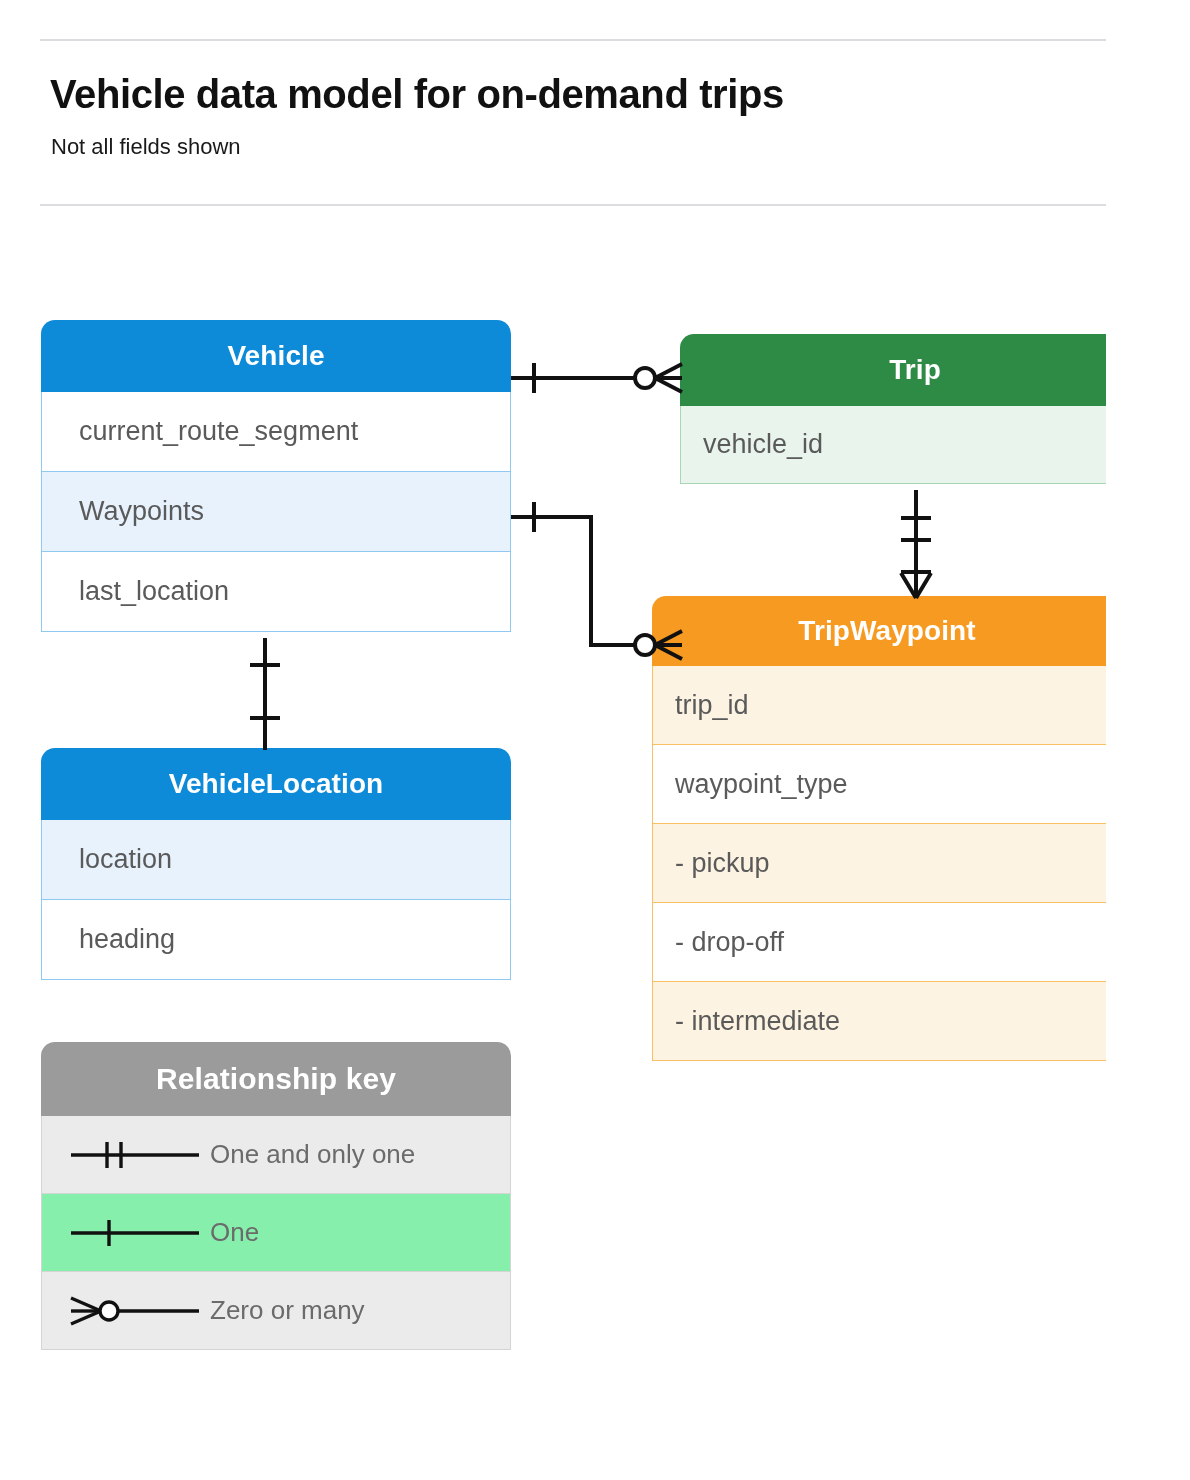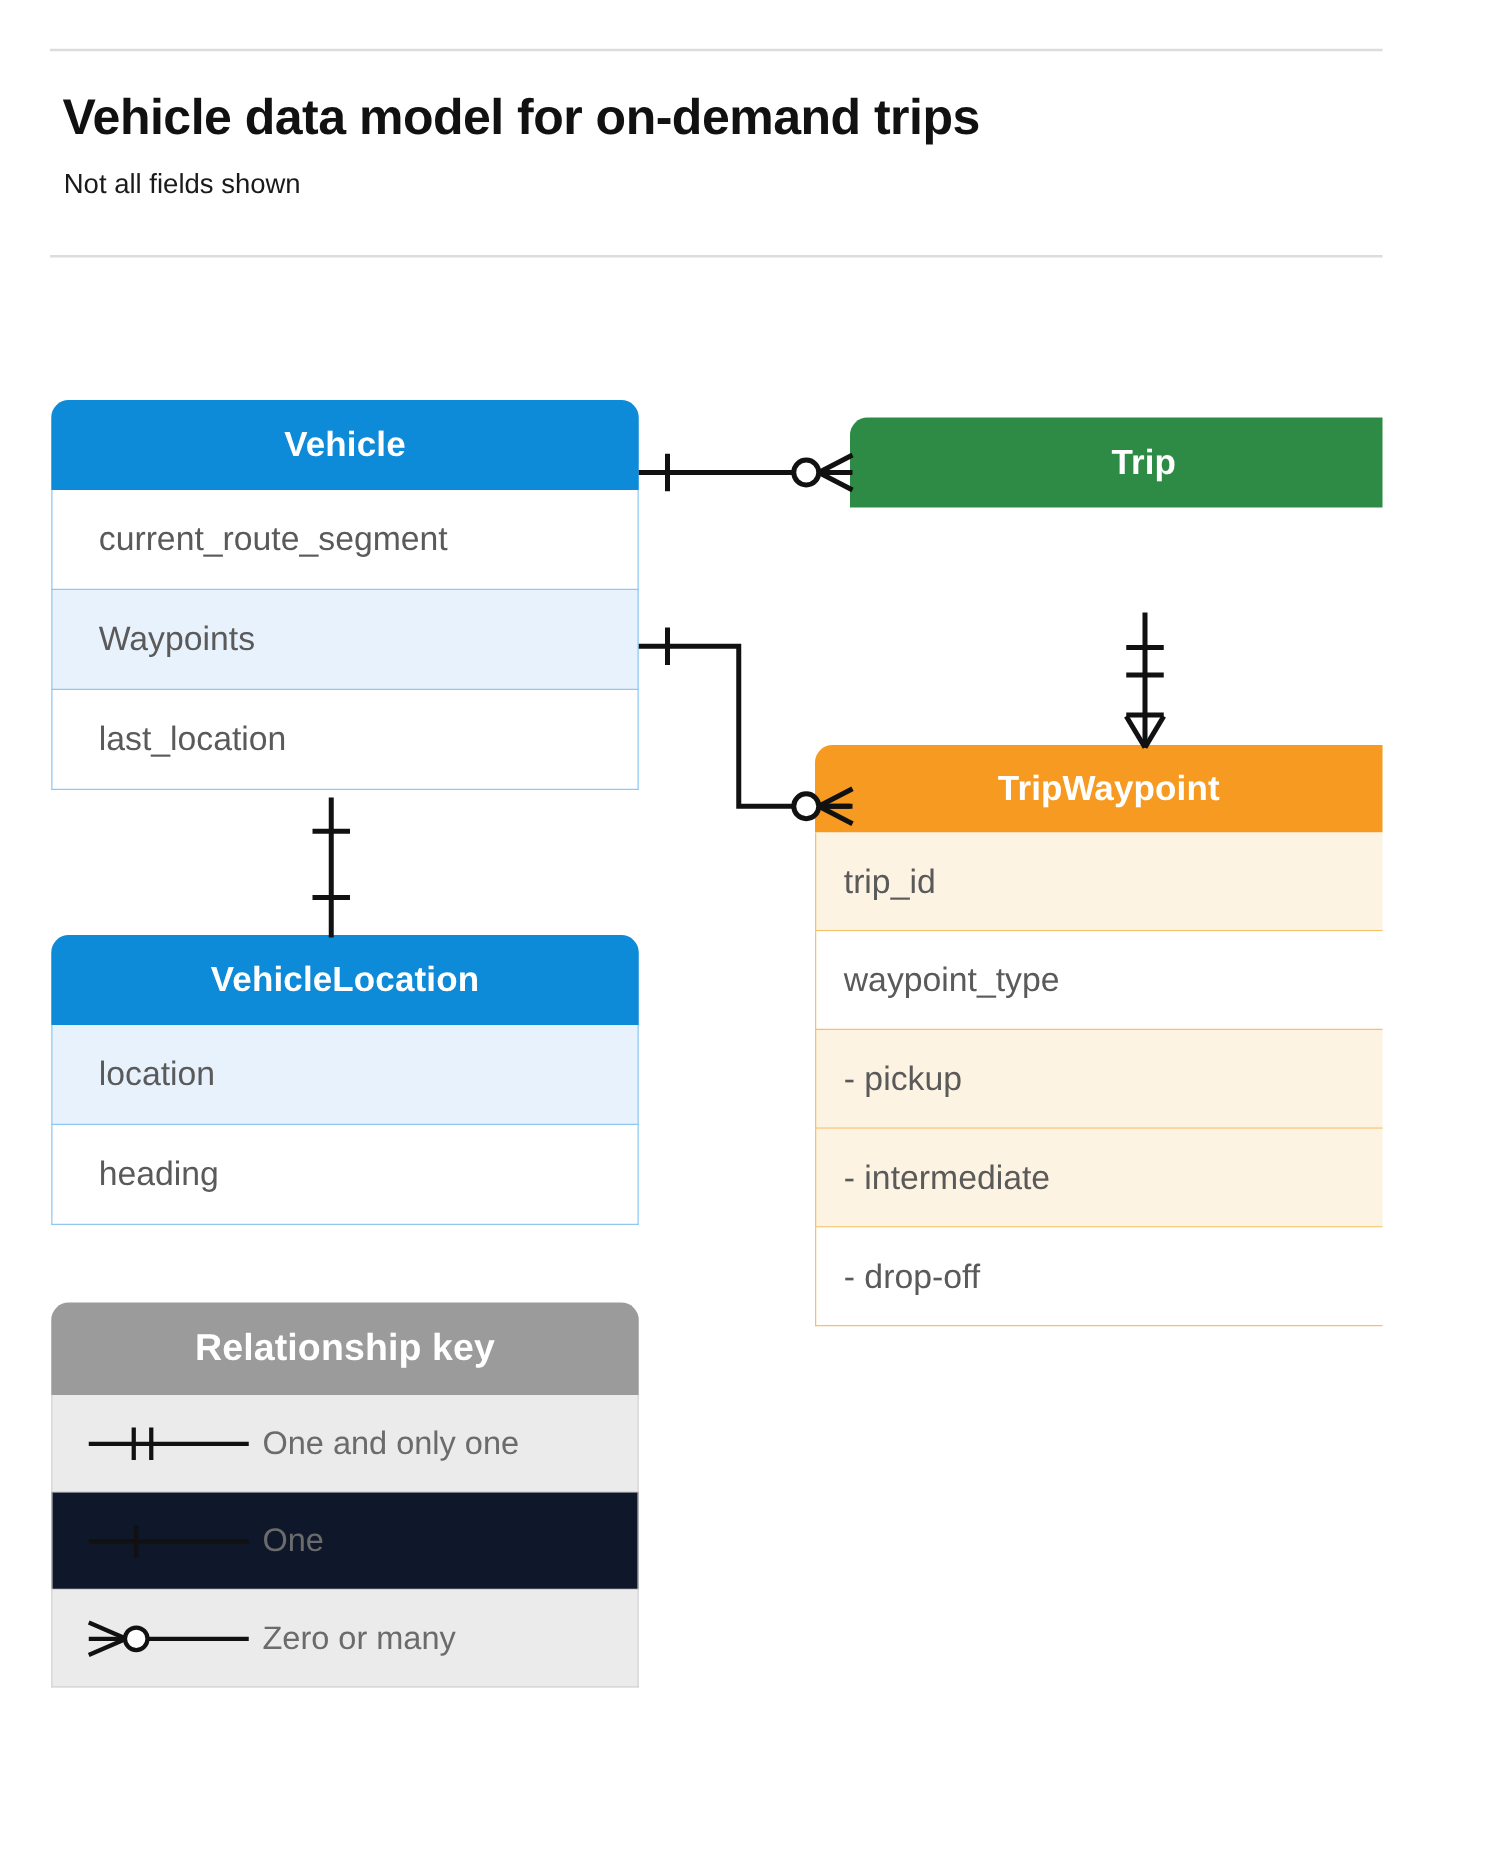--- a/index.html
+++ b/index.html
@@ -113,21 +113,21 @@
   #entity-legend .entity-header { font-size: 30px; height: 74px; }
   .legend-row {
     box-sizing: border-box;
     height: 78px;
     display: flex;
     align-items: center;
     padding: 0 0 0 18px;
     border-style: solid;
     border-width: 0 1.6px 1.6px 1.6px;
     border-color: #d4d4d4;
-    background: #0f172a;
+    background: #86efac;
   }
   .legend-row.hl { background: #ebebeb; }
   .legend-sym {
     width: 150px;
     flex: 0 0 150px;
     display: flex;
     align-items: center;
     justify-content: center;
   }
   .legend-label {
@@ -158,29 +158,30 @@
 
   <div class="entity theme-blue" id="entity-vehicle">
     <div class="entity-header">Vehicle</div>
     <div class="entity-row">current_route_segment</div>
     <div class="entity-row hl">Waypoints</div>
     <div class="entity-row">last_location</div>
   </div>
 
   <div class="entity theme-green" id="entity-trip">
     <div class="entity-header">Trip</div>
+    <div class="entity-row hl">vehicle_id</div>
   </div>
 
   <div class="entity theme-orange" id="entity-tripwaypoint">
     <div class="entity-header">TripWaypoint</div>
     <div class="entity-row hl">trip_id</div>
     <div class="entity-row">waypoint_type</div>
     <div class="entity-row hl">-  pickup</div>
+    <div class="entity-row">-  drop-off</div>
     <div class="entity-row hl">-  intermediate</div>
-    <div class="entity-row">-  drop-off</div>
   </div>
 
   <div class="entity theme-blue" id="entity-vehiclelocation">
     <div class="entity-header">VehicleLocation</div>
     <div class="entity-row hl">location</div>
     <div class="entity-row">heading</div>
   </div>
 
   <div class="entity theme-grey" id="entity-legend">
     <div class="entity-header">Relationship key</div>

